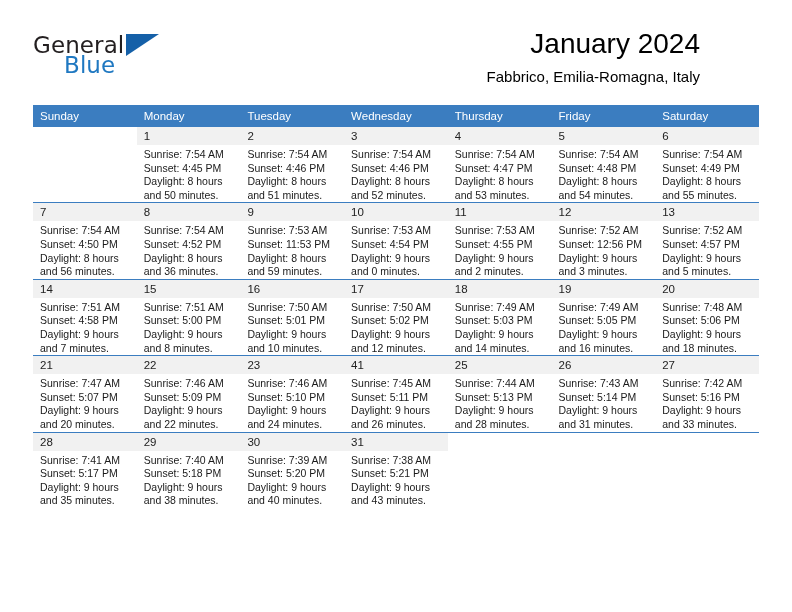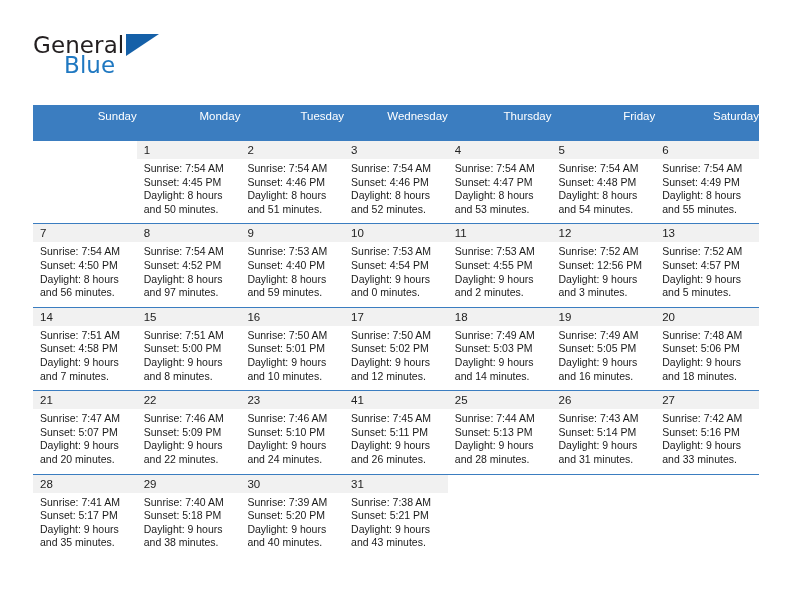--- a/index.html
+++ b/index.html
@@ -96,22 +96,22 @@
     top: 105px;
     width: 726px;
     border-collapse: collapse;
     table-layout: fixed;
   }
   .calendar th {
     background: #3b7dc0;
     color: #ffffff;
     font-size: 11.5px;
     font-weight: 400;
-    text-align: right;
-    padding: 5px 0 19px 7px;
+    text-align: left;
+    padding: 5px 0 5px 7px;
     height: 12px;
     border: none;
   }
   .calendar td {
     vertical-align: top;
     padding: 0;
     border: none;
     width: 103.71px;
     height: 74px;
     background: #ffffff;
@@ -132,21 +132,21 @@
     height: 16px;
     line-height: 16px;
     padding: 1px 0 1px 7px;
     font-size: 11.5px;
     color: #222222;
   }
   .date-band.empty {
     background: #ffffff;
   }
   .cell-body {
-    padding: 3px 5px 7px 7px;
+    padding: 3px 5px 0 7px;
     font-size: 10.5px;
     line-height: 13.6px;
     color: #1a1a1a;
   }
   .cell-body div {
     white-space: nowrap;
   }
 </style>
 </head>
 <body>
@@ -155,20 +155,22 @@
 
   <div class="header">
 
     <div class="brand">
       <span class="brand-general">General</span>
       <span class="brand-triangle"></span>
       <span class="brand-blue">Blue</span>
     </div>
 
     <div class="titles">
+      <div class="cal-title">January 2024</div>
+      <div class="cal-subtitle">Fabbrico, Emilia-Romagna, Italy</div>
     </div>
 
   </div>
 
   <table class="calendar">
     <thead>
       <tr>
         <th>Sunday</th>
         <th>Monday</th>
         <th>Tuesday</th>
@@ -264,30 +266,30 @@
               </div>
             </div>
           </td>
           <td>
             <div class="cell-inner">
               <div class="date-band">8</div>
               <div class="cell-body">
                 <div>Sunrise: 7:54 AM</div>
                 <div>Sunset: 4:52 PM</div>
                 <div>Daylight: 8 hours</div>
-                <div>and 97 minutes.</div>
+                <div>and 36 minutes.</div>
               </div>
             </div>
           </td>
           <td>
             <div class="cell-inner">
               <div class="date-band">9</div>
               <div class="cell-body">
                 <div>Sunrise: 7:53 AM</div>
-                <div>Sunset: 4:40 PM</div>
+                <div>Sunset: 11:53 PM</div>
                 <div>Daylight: 8 hours</div>
                 <div>and 59 minutes.</div>
               </div>
             </div>
           </td>
           <td>
             <div class="cell-inner">
               <div class="date-band">10</div>
               <div class="cell-body">
                 <div>Sunrise: 7:53 AM</div>

